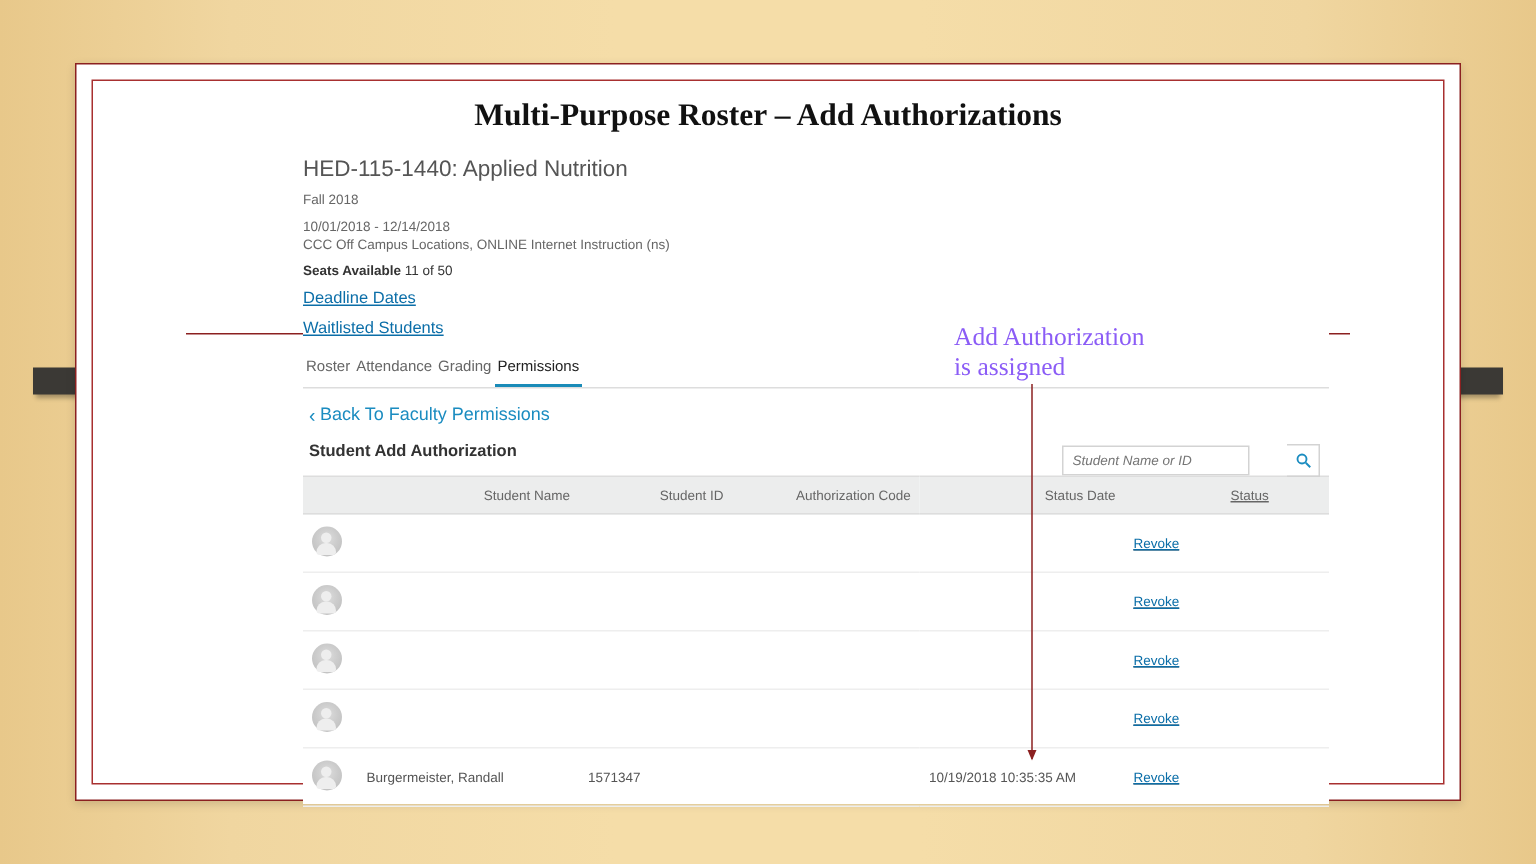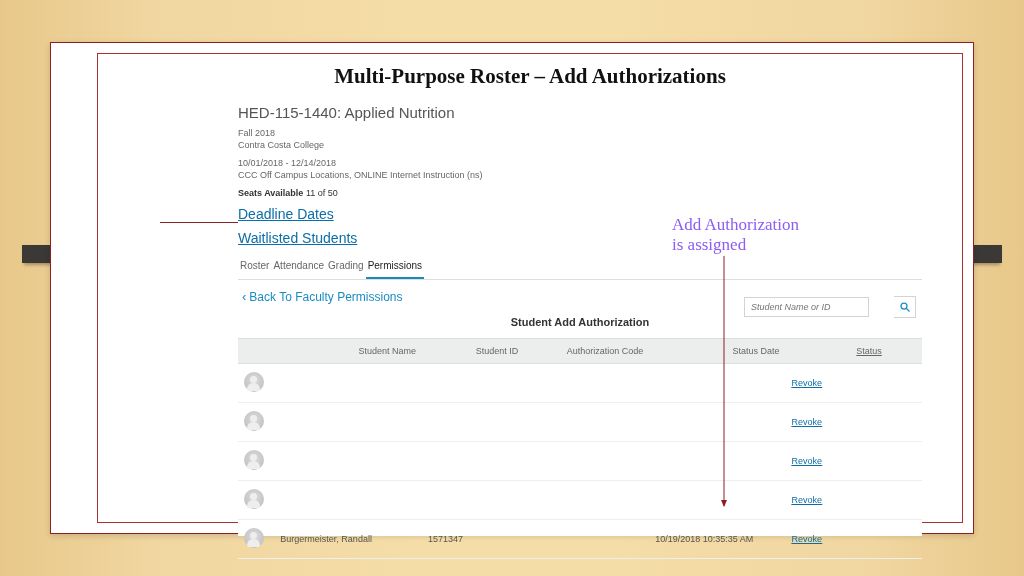--- a/index.html
+++ b/index.html
@@ -11,21 +11,20 @@
   }
   .slide-frame {
     position: absolute; top: 42px; left: 50px; right: 50px; bottom: 42px;
     background: #fff;
     border: 1px solid #8b2020;
     box-shadow: 0 2px 6px rgba(0,0,0,0.15);
   }
   .inner-frame {
     position: absolute; top: 10px; left: 10px; right: 10px; bottom: 10px;
     border: 1px solid #a83030;
-    margin-left: 36px;
   }
   .slide-title {
     text-align: center;
     font-family: Garamond, Georgia, serif;
     font-size: 21px; font-weight: bold;
     color: #111;
     padding: 10px 0 4px;
   }
   .accent-line {
     position: absolute; top: 168px; left: 62px; right: 62px;
@@ -41,30 +40,30 @@
 
   .app-panel {
     position: absolute; top: 50px; left: 140px; width: 684px; height: 432px;
     background: #fff;
     font-size: 10px; color: #555;
   }
   .course-title { font-size: 15px; color: #555; font-weight: 400; margin-bottom: 6px; }
   .meta-block { font-size: 9px; color: #666; line-height: 1.35; margin-bottom: 6px; }
   .seats { font-size: 9px; color: #333; margin: 6px 0 8px; }
   .seats b { font-weight: bold; }
-  .link { color: #0b6ea8; text-decoration: underline; font-size: 14px; display: inline-block; margin-bottom: 8px; cursor: pointer; }
+  .link { color: #0b6ea8; text-decoration: underline; font-size: 11px; display: inline-block; margin-bottom: 8px; cursor: pointer; }
 
   .tabs { display: flex; border-bottom: 1px solid #ddd; font-size: 10px; color: #666; padding-top: 2px; }
   .tab { padding: 4px 2px 6px; cursor: pointer; }
   .tab.active { color: #222; border-bottom: 2px solid #1a8bb8; font-weight: 500; }
 
   .back-link { display: flex; align-items: center; gap: 3px; color: #1b8cc0; font-size: 12px; padding: 10px 4px 6px; cursor: pointer; }
   .chevron-left { font-size: 13px; line-height: 1; }
 
-  .section-header { font-size: 11px; font-weight: bold; color: #333; padding: 6px 4px 10px; text-align: center; }
+  .section-header { font-size: 11px; font-weight: bold; color: #333; padding: 6px 4px 10px; }
   .search-wrap { position: absolute; right: 6px; top: 192px; display: flex; align-items: center; gap: 25px; }
   .search-input {
     width: 125px; font-size: 9px; font-style: italic; color: #999;
     border: 1px solid #d3d3d3; padding: 4px 6px; background: #fff;
   }
   .search-icon {
     width: 22px; height: 22px; border: 1px solid #d3d3d3; border-left: none;
     display: flex; align-items: center; justify-content: center; color: #1b8cc0;
     font-size: 12px; cursor: pointer;
   }
@@ -111,21 +110,20 @@
 
 <div class="slide-frame">
   <div class="inner-frame">
     <div class="slide-title">Multi-Purpose Roster – Add Authorizations</div>
     <div class="accent-line"></div>
 
     <div class="app-panel">
       <div class="course-title">HED-115-1440: Applied Nutrition</div>
       <div class="meta-block">
         <div>Fall 2018</div>
-        <div>Contra Costa College</div>
       </div>
       <div class="meta-block">
         <div>10/01/2018 - 12/14/2018</div>
         <div>CCC Off Campus Locations, ONLINE Internet Instruction (ns)</div>
       </div>
       <div class="seats">
         <b>Seats Available</b>
         <span>11 of 50</span>
       </div>
       <div><span class="link">Deadline Dates</span></div>

